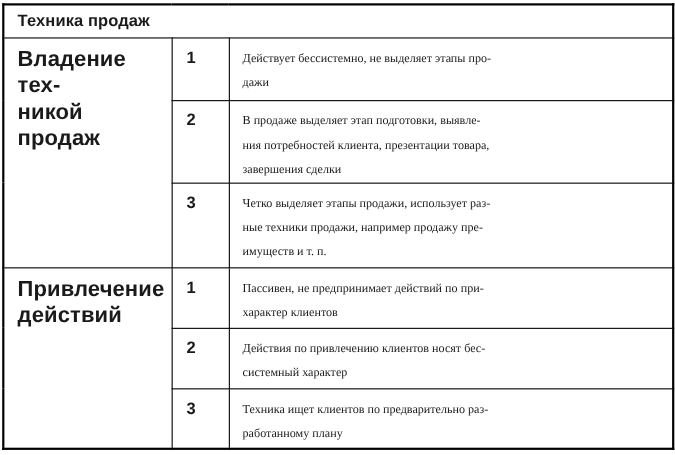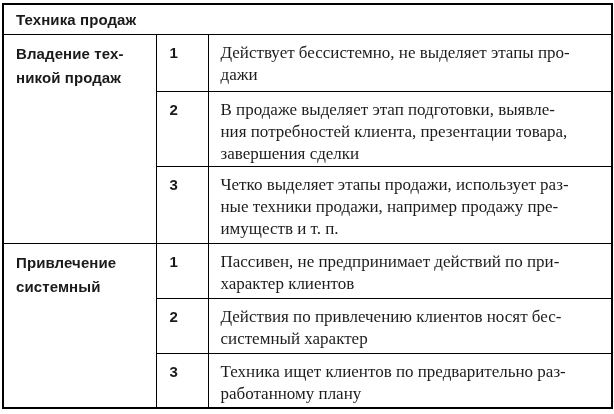--- a/index.html
+++ b/index.html
@@ -37,36 +37,36 @@
   td.hdr {
     font-weight: 700;
     font-size: 15px;
     line-height: 20px;
     padding: 5px 8px 0 12px;
     height: 28px;
     letter-spacing: 0.1px;
   }
   td.label {
     font-weight: 700;
-    font-size: 15px;
+    font-size: 20px;
     line-height: 24px;
     padding: 7px 6px 0 12px;
     white-space: pre-line;
     letter-spacing: 0.1px;
   }
   td.score {
     font-weight: 700;
     font-size: 15px;
     line-height: 20px;
     padding: 8px 0 0 13px;
   }
   td.desc {
     font-family: "Liberation Serif", serif;
     font-weight: 400;
-    font-size: 17px;
+    font-size: 11px;
     line-height: 22px;
     padding: 7px 6px 0 12px;
     white-space: pre-line;
     color: #1c1c1c;
   }
   tr.r-h   { height: 30px; }
   tr.r-s1a { height: 57px; }
   tr.r-s1b { height: 75px; }
   tr.r-s1c { height: 77px; }
   tr.r-s2a { height: 55px; }
@@ -103,21 +103,21 @@
       </tr>
       <tr class="r-s1c">
         <td class="score">3</td>
         <td class="desc">Четко выделяет этапы продажи, использует раз-
 ные техники продажи, например продажу пре-
 имуществ и т. п.</td>
       </tr>
 
       <tr class="r-s2a">
         <td class="label" rowspan="3">Привлечение
-системный</td>
+действий</td>
         <td class="score">1</td>
         <td class="desc">Пассивен, не предпринимает действий по при-
 характер клиентов</td>
       </tr>
       <tr class="r-s2b">
         <td class="score">2</td>
         <td class="desc">Действия по привлечению клиентов носят бес-
 системный характер</td>
       </tr>
       <tr class="r-s2c">

